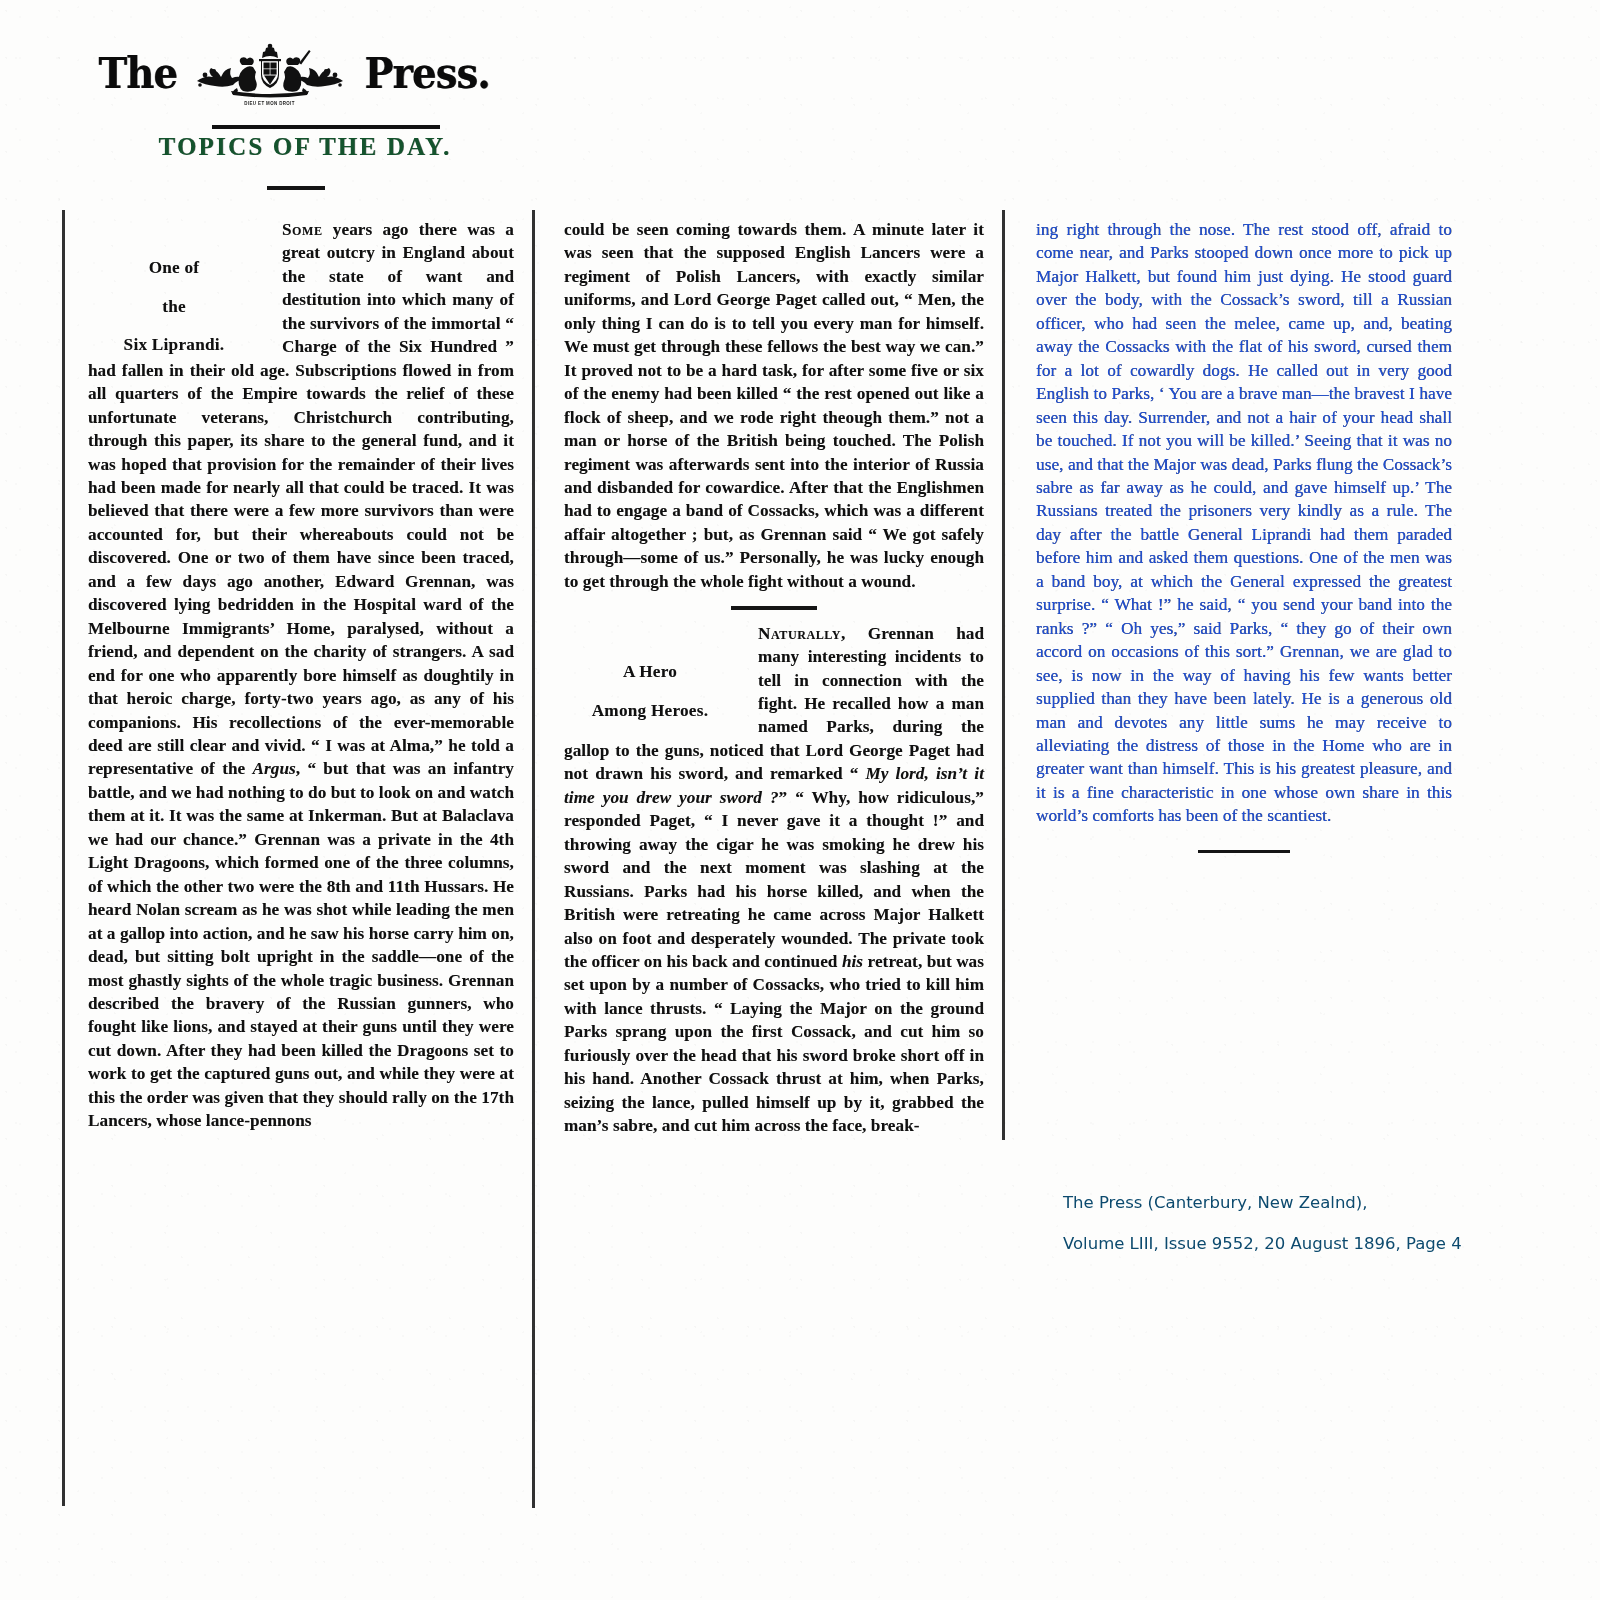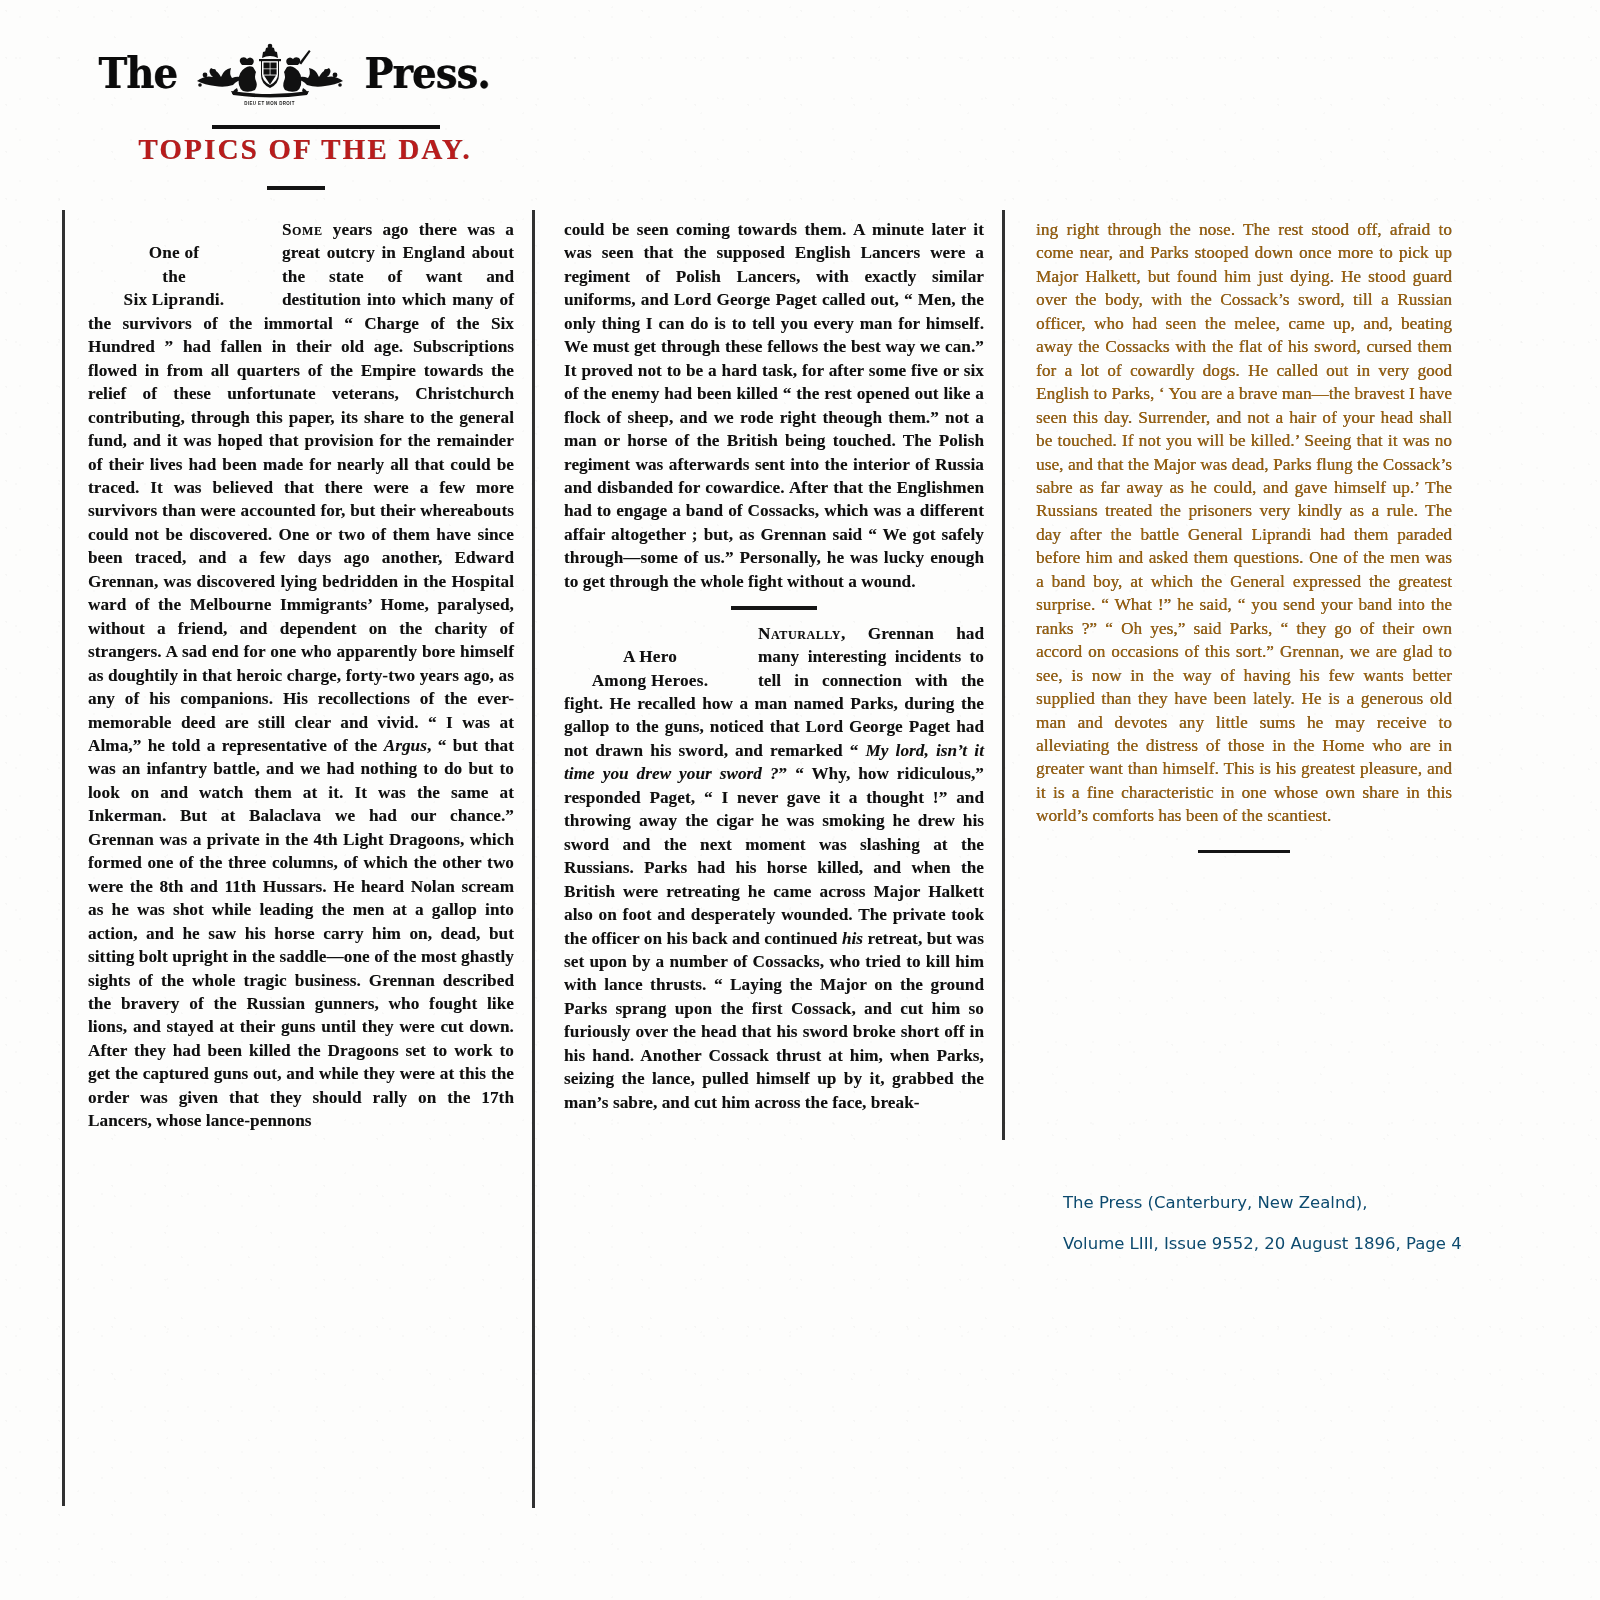--- a/index.html
+++ b/index.html
@@ -92,23 +92,23 @@
 
   
   .section-title {
     position: absolute;
     left: 95px;
     top: 133px;
     width: 420px;
     text-align: center;
     font-family: "Liberation Serif", serif;
     font-weight: 700;
-    font-size: 29px;
+    font-size: 25px;
     letter-spacing: 2.2px;
-    color: #b91c1c;
+    color: #14532d;
     text-shadow: .5px 0 0 rgba(0,0,0,.45);
   }
   .title-dash {
     position: absolute;
     left: 267px;
     top: 186px;
     width: 58px;
     height: 3.5px;
     background: #141414;
   }
@@ -150,38 +150,38 @@
     text-align: justify;
     text-justify: inter-word;
     color: #101010;
     font-weight: 700;
     letter-spacing: .1px;
     hyphens: none;
   }
   .body-text p { margin: 12px; }
   .col-3 .body-text {
     font-weight: 400;
-    color: #a16207;
+    color: #1d4ed8;
     text-shadow: .35px 0 0 rgba(0,0,0,.5), 0 .3px 0 rgba(0,0,0,.32);
   }
   .col-1 .body-text, .col-2 .body-text {
     text-shadow: .25px 0 0 rgba(0,0,0,.35);
   }
 
   
   .sidehead {
     float: left;
     width: 196px;
     margin: 0 10px 0 0;
     text-align: center;
     font-weight: 700;
     line-height: 23.45px;
     letter-spacing: .3px;
   }
-  .sidehead .sh-line { display: block; }
+  .sidehead .sh-line { display: block; margin-top: 15px; }
   .sidehead .sh-blank { display: block; visibility: hidden; }
 
   .smallcaps {
     font-variant: small-caps;
     font-weight: 700;
     letter-spacing: .6px;
   }
   .ital { font-style: italic; }
 
   

